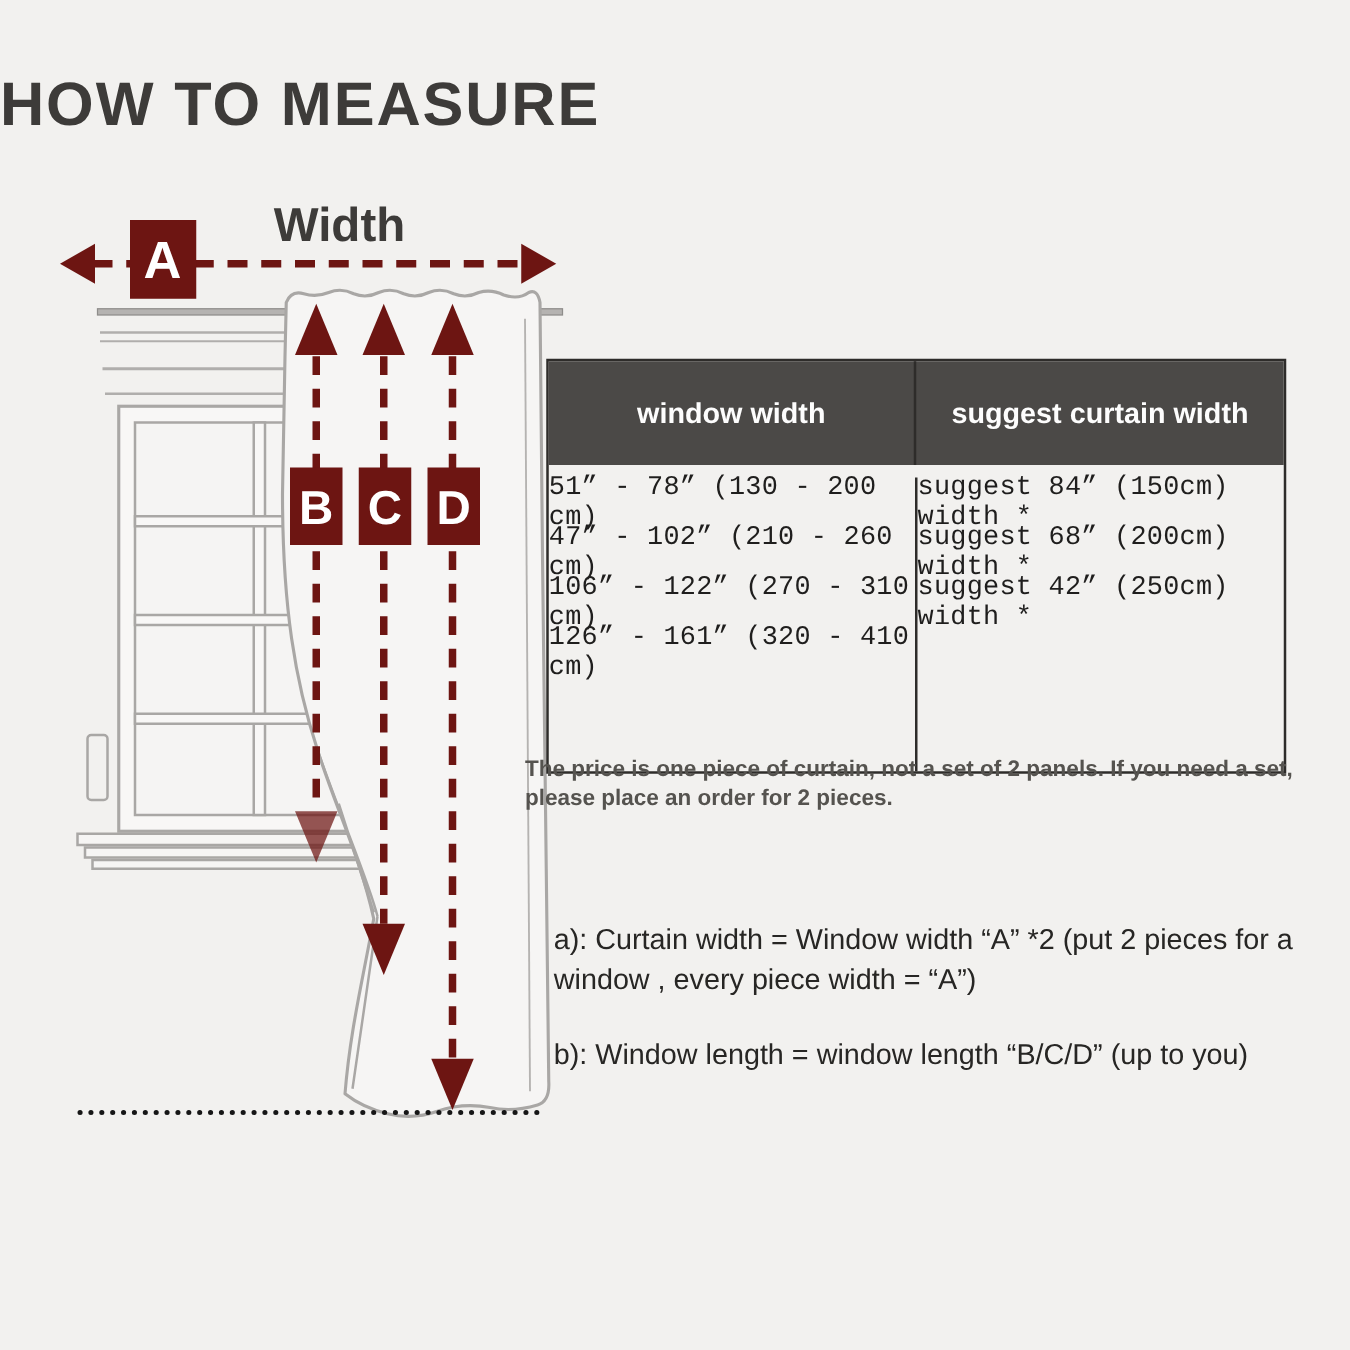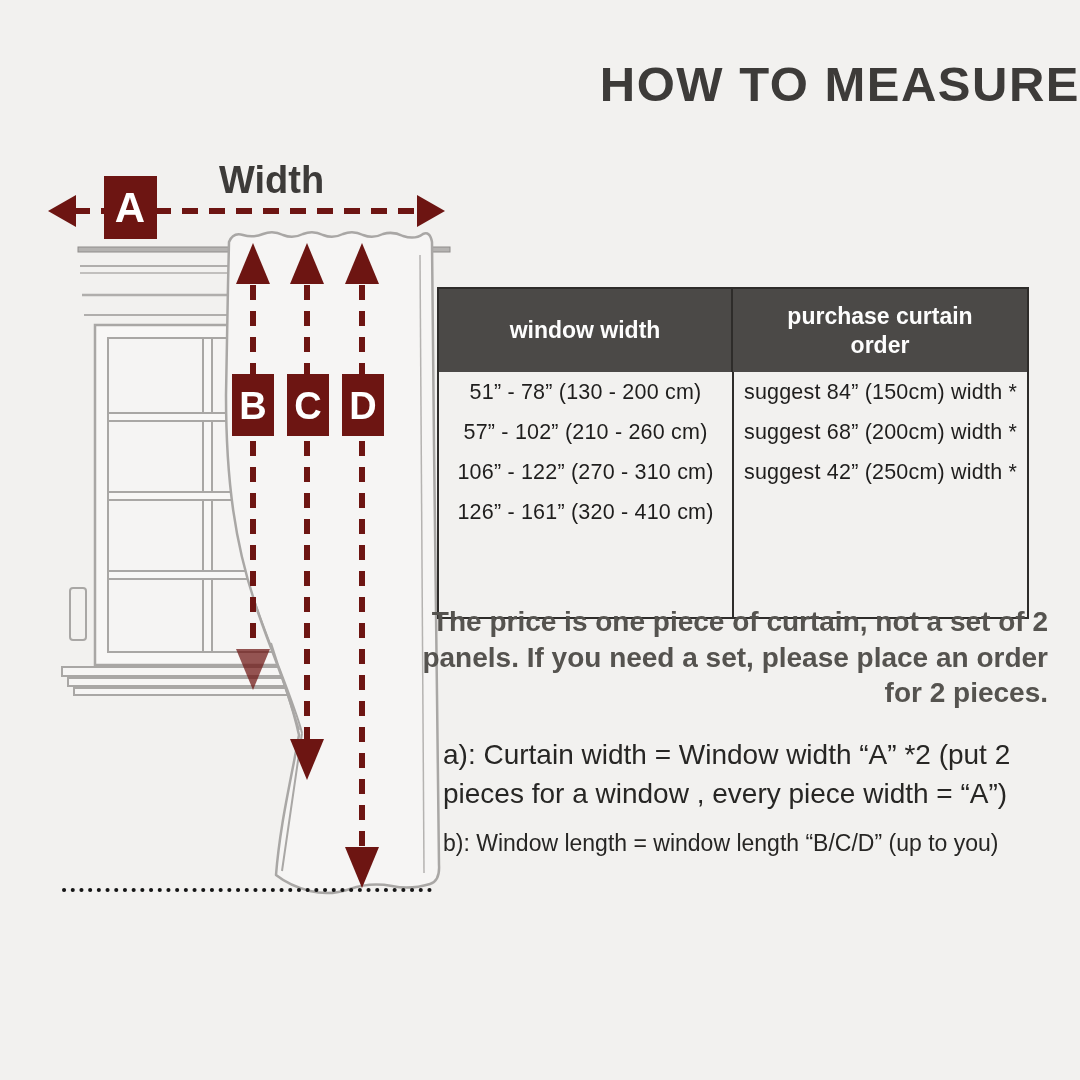--- a/index.html
+++ b/index.html
@@ -4,53 +4,53 @@
 <style>
   html,body{margin:0;padding:0;}
   body{
     width:1080px;height:1080px;position:relative;overflow:hidden;
     background:#f2f1ef;
     font-family:"Liberation Sans","DejaVu Sans",sans-serif;
     color:#23211f;
   }
   .page-title{
     position:absolute;left:0;top:56px;width:1080px;
-    text-align:right;font-size:49px;font-weight:700;letter-spacing:1.5px;
+    text-align:left;font-size:49px;font-weight:700;letter-spacing:1.5px;
     color:#3d3b39;margin:0;
   }
   .diagram{position:absolute;left:40px;top:145px;width:420px;height:770px;}
 
   .size-table{
     position:absolute;left:437px;top:287px;width:592px;height:332px;
     border:2px solid #2e2c2a;box-sizing:border-box;
     display:flex;flex-direction:column;
   }
   .thead{display:flex;height:83px;background:#4b4947;flex:0 0 auto;}
   .th{
     flex:1 1 50%;display:flex;align-items:center;justify-content:center;
     color:#fdfdfd;font-size:23px;font-weight:700;text-align:center;
     line-height:1.25;padding:0 28px;box-sizing:border-box;
   }
   .th.first{border-right:2px solid #2e2c2a;}
-  .tbody{flex:1 1 auto;display:flex;box-sizing:border-box;}
+  .tbody{flex:1 1 auto;display:flex;padding-top:10px;box-sizing:border-box;font-family:Liberation Mono, monospace;}
   .tcol{flex:1 1 50%;display:flex;flex-direction:column;}
   .tcol.first{border-right:2px solid #2e2c2a;}
   .tcell{
     height:40px;display:flex;align-items:center;justify-content:center;
     font-size:21.5px;color:#1f1e1d;letter-spacing:.2px;
   }
 
   .price-note{
     position:absolute;left:420px;top:604px;width:628px;
-    text-align:right;font-size:28px;font-weight:700;color:#55534f;
+    text-align:left;font-size:18px;font-weight:700;color:#55534f;
     line-height:1.27;margin:0;
   }
   .note-a{
     position:absolute;left:443px;top:736px;width:600px;
-    font-size:28px;color:#272624;line-height:1.38;margin:0;
+    font-size:23px;color:#272624;line-height:1.38;margin:0;
   }
   .note-b{
     position:absolute;left:443px;top:828px;width:620px;
     font-size:23px;color:#272624;line-height:1.38;margin:0;
   }
 </style>
 </head>
 <body>
 
 <h1 class="page-title">HOW TO MEASURE</h1>
@@ -135,26 +135,26 @@
   </g>
 
   <text x="179" y="48" font-size="38" font-weight="700" fill="#3d3b39" font-family="Liberation Sans, DejaVu Sans, sans-serif">Width</text>
 
   <line x1="24" y1="745" x2="392" y2="745" stroke="#161616" stroke-width="4" stroke-linecap="round" stroke-dasharray="0.1 8.6"></line>
 </svg>
 
 <div class="size-table">
   <div class="thead">
     <div class="th first">window width</div>
-    <div class="th">purchase curtain order</div>
+    <div class="th">suggest curtain width</div>
   </div>
   <div class="tbody">
     <div class="tcol first" id="col-window">
         <div class="tcell">51” - 78” (130 - 200 cm)</div>
-        <div class="tcell">57” - 102” (210 - 260 cm)</div>
+        <div class="tcell">47” - 102” (210 - 260 cm)</div>
         <div class="tcell">106” - 122” (270 - 310 cm)</div>
         <div class="tcell">126” - 161” (320 - 410 cm)</div>
       </div>
     <div class="tcol" id="col-curtain">
         <div class="tcell">suggest 84” (150cm) width *</div>
         <div class="tcell">suggest 68” (200cm) width *</div>
         <div class="tcell">suggest 42” (250cm) width *</div>
       </div>
   </div>
 </div>

